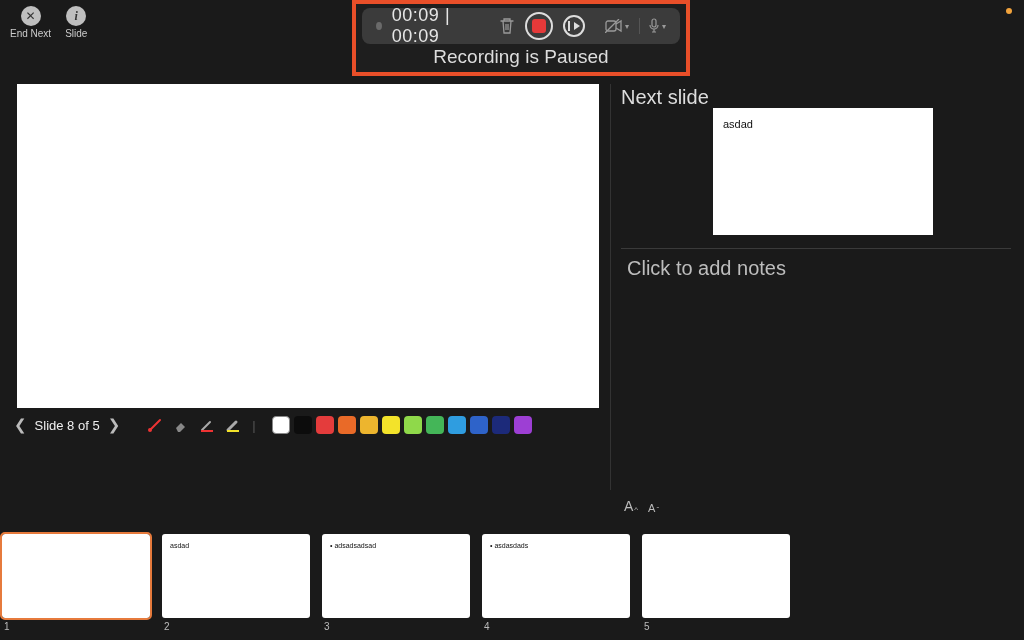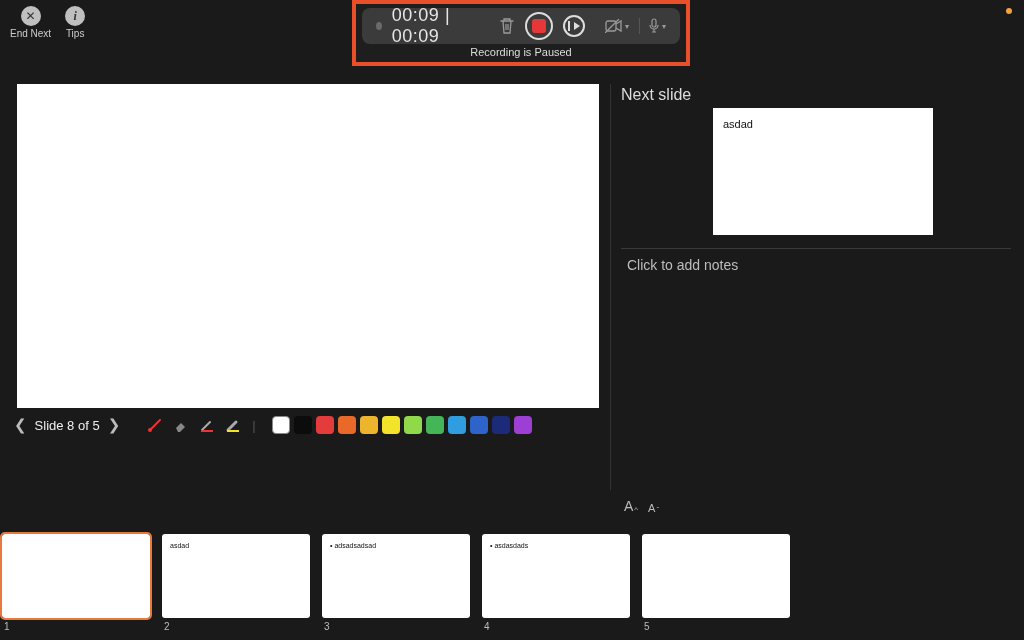--- a/index.html
+++ b/index.html
@@ -16,41 +16,41 @@
   .rec-bar { display: flex; align-items: center; gap: 10px; padding: 4px 14px 4px 14px; background: #3b3b3b; border-radius: 8px; margin: 4px 6px 0 6px; height: 36px; }
   .rec-dot { width: 8px; height: 8px; border-radius: 50%; background: #6a6a6a; }
   .rec-time { font-size: 18px; letter-spacing: .5px; color: #e6e6e6; }
   .rec-btn { display: flex; align-items: center; justify-content: center; cursor: pointer; }
   .rec-stop-outer { width: 28px; height: 28px; border: 2px solid #ddd; border-radius: 50%; display:flex;align-items:center;justify-content:center; }
   .rec-stop-inner { width: 14px; height: 14px; border-radius: 3px; background: #e53939; }
   .rec-pause { width: 22px; height: 22px; border: 2px solid #ddd; border-radius: 50%; display:flex;align-items:center;justify-content:center; gap:3px;}
   .rec-pause .bar { width:2px; height:10px; background:#ddd;}
   .rec-pause .tri { width:0;height:0;border-left:6px solid #ddd;border-top:4px solid transparent;border-bottom:4px solid transparent; margin-left:1px;}
   .rec-icon { color:#9a9a9a; display:flex; align-items:center; gap:2px;}
-  .rec-status { text-align: center; font-size: 11px; color: #ddd; padding: 2px 8px 4px; }
+  .rec-status { text-align: center; font-size: 19px; color: #ddd; padding: 2px 8px 4px; }
 
   .orange-dot { position: absolute; top: 8px; right: 12px; width: 6px; height: 6px; border-radius: 50%; background: #f2a33c; }
 
   
   .slide-main { position: absolute; left: 17px; top: 84px; width: 582px; height: 324px; background: #fff; }
 
   
   .controls { position: absolute; left: 14px; top: 416px; display:flex; align-items:center; gap:8px; font-size:13px; color:#eee;}
   .chev { cursor:pointer; color:#bbb; font-size:15px; }
   .tool { width:18px;height:18px; cursor:pointer; display:flex;align-items:center;justify-content:center;}
   .swatches { display:flex; gap:4px; margin-left:6px;}
   .sw { width:18px;height:18px;border-radius:4px;cursor:pointer;}
   .sw.white{background:#fff;}
   .sw.outline{border:1px solid #888;}
 
   
-  .next-label { position:absolute; left:621px; top:86px; font-size:16px; color:#ddd;}
+  .next-label { position:absolute; left:621px; top:86px; font-size:20px; color:#ddd;}
   .next-slide { position:absolute; left:713px; top:108px; width:220px; height:127px; background:#fff; color:#111; font-size:11px; padding:10px;}
   .notes-area { position:absolute; left:621px; top:248px; width:390px; border-top:1px solid #3a3a3a; padding-top:8px;}
-  .notes-area .ph { color:#bdbdbd; font-size:14px; margin-left:6px;}
+  .notes-area .ph { color:#bdbdbd; font-size:20px; margin-left:6px;}
   .vline { position:absolute; left:610px; top:84px; width:1px; height:406px; background:#333;}
   .font-ctrl { position:absolute; left:624px; top:498px; display:flex; gap:10px; color:#bbb;}
   .font-btn { font-size:14px; cursor:pointer; display:flex; align-items:flex-end; gap:1px;}
   .font-btn .sm{font-size:8px;}
 
   
   .thumbs { position:absolute; left:2px; bottom:8px; display:flex; gap:12px;}
   .thumb-col { display:flex; flex-direction:column; gap:3px;}
   .thumb { width:148px; height:84px; background:#fff; border-radius:3px; color:#111; font-size:7px; padding:8px; position:relative;}
   .thumb.sel { outline:2px solid #e67a3c; }
@@ -60,21 +60,21 @@
 <body>
 <div class="stage">
 
   <div class="toolbar-left">
     <div class="tb-item">
       <div class="circ">✕</div>
       <span>End Next</span>
     </div>
     <div class="tb-item">
       <div class="circ" style="font-family:Georgia;font-style:italic;font-weight:bold;">i</div>
-      <span>Tips</span>
+      <span>Slide</span>
     </div>
   </div>
 
   <div class="orange-dot"></div>
 
   <div class="rec-wrap">
     <div class="rec-bar">
       <div class="rec-dot"></div>
       <div class="rec-time">
         <span>00:09</span> | <span>00:09</span>

